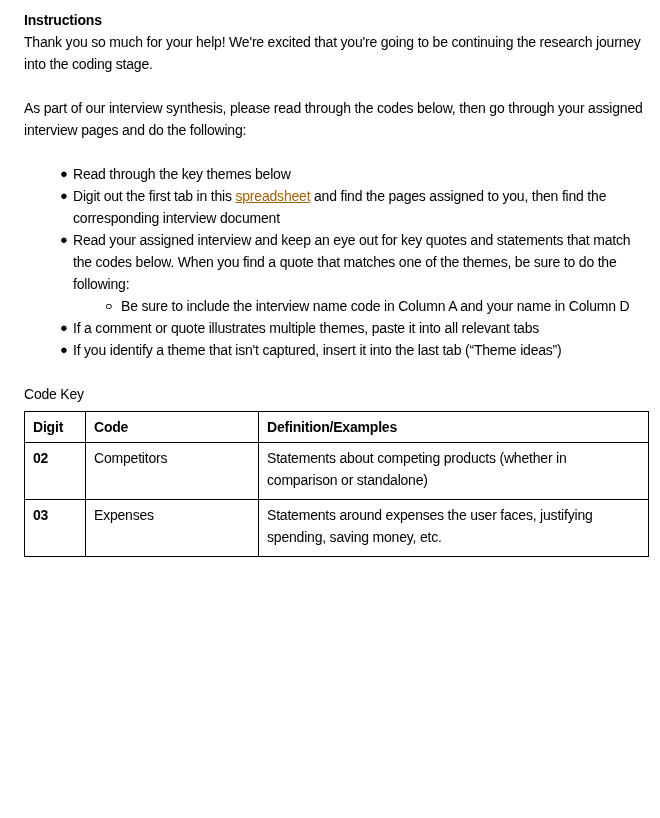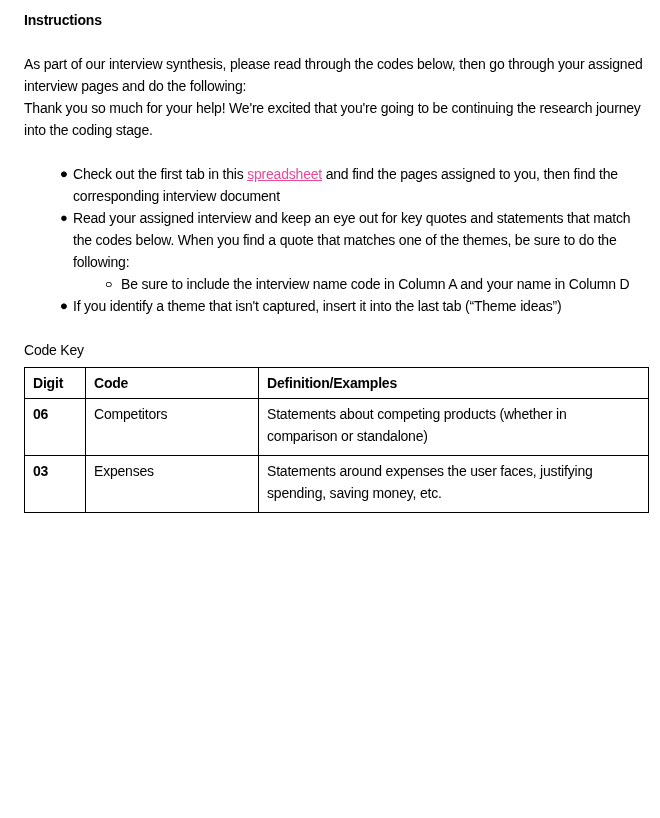--- a/index.html
+++ b/index.html
@@ -34,21 +34,21 @@
   }
   .li.l1 { padding-left: 49px; }
   .li.l2 { padding-left: 97px; }
   .li .marker {
     position: absolute;
     top: 0;
   }
   .li.l1 .marker { left: 36px; font-size: 13px; }
   .li.l2 .marker { left: 81px; font-size: 12px; }
   a.doclink {
-    color: #ec4899;
+    color: #a16207;
     text-decoration: underline;
     cursor: pointer;
     margin-top: 46px;
   }
   .codekey-heading {
     font-weight: normal;
     margin: 22px 0 0 0;
   }
   table.codekey {
     border-collapse: collapse;
@@ -75,51 +75,53 @@
   col.c-code  { width: 173px; }
   col.c-def   { width: 390px; }
 </style>
 </head>
 <body>
 
 <div class="doc">
 
   <p class="heading">Instructions</p>
 
+  <p class="para first">Thank you so much for your help! We're excited that you're going to be continuing the research journey into the coding stage.</p>
+
   <p class="para">As part of our interview synthesis, please read through the codes below, then go through your assigned interview pages and do the following:</p>
-
-  <p class="para first">Thank you so much for your help! We're excited that you're going to be continuing the research journey into the coding stage.</p>
 
   <div class="bullet-list">
 
     <div class="li l1">
       <span class="marker">●</span>
+      <span>Read through the key themes below</span>
     </div>
 
     <div class="li l1">
       <span class="marker">●</span>
-      <span>Check out the first tab in this </span><a class="doclink">spreadsheet</a><span> and find the pages assigned to you, then find the corresponding interview document</span>
+      <span>Digit out the first tab in this </span><a class="doclink">spreadsheet</a><span> and find the pages assigned to you, then find the corresponding interview document</span>
     </div>
 
     <div class="li l1">
       <span class="marker">●</span>
       <span>Read your assigned interview and keep an eye out for key quotes and statements that match the codes below. When you find a quote that matches one of the themes, be sure to do the following:</span>
     </div>
 
     <div class="li l2">
       <span class="marker">○</span>
     </div>
 
     <div class="li l2">
       <span class="marker">○</span>
       <span>Be sure to include the interview name code in Column A and your name in Column D</span>
     </div>
 
     <div class="li l1">
       <span class="marker">●</span>
+      <span>If a comment or quote illustrates multiple themes, paste it into all relevant tabs</span>
     </div>
 
     <div class="li l1">
       <span class="marker">●</span>
       <span>If you identify a theme that isn't captured, insert it into the last tab (“Theme ideas”)</span>
     </div>
 
   </div>
 
   <p class="codekey-heading">Code Key</p>
@@ -132,21 +134,21 @@
     </colgroup>
     <thead>
       <tr>
         <th>Digit</th>
         <th>Code</th>
         <th>Definition/Examples</th>
       </tr>
     </thead>
     <tbody>
       <tr>
-        <td class="digit-col bold">06</td>
+        <td class="digit-col bold">02</td>
         <td>Competitors</td>
         <td>
           <p class="def-p">Statements about competing products (whether in comparison or standalone)</p>
         </td>
       </tr>
       <tr>
         <td class="digit-col bold">03</td>
         <td>Expenses</td>
         <td>
           <p class="def-p">Statements around expenses the user faces, justifying spending, saving money, etc.</p>

